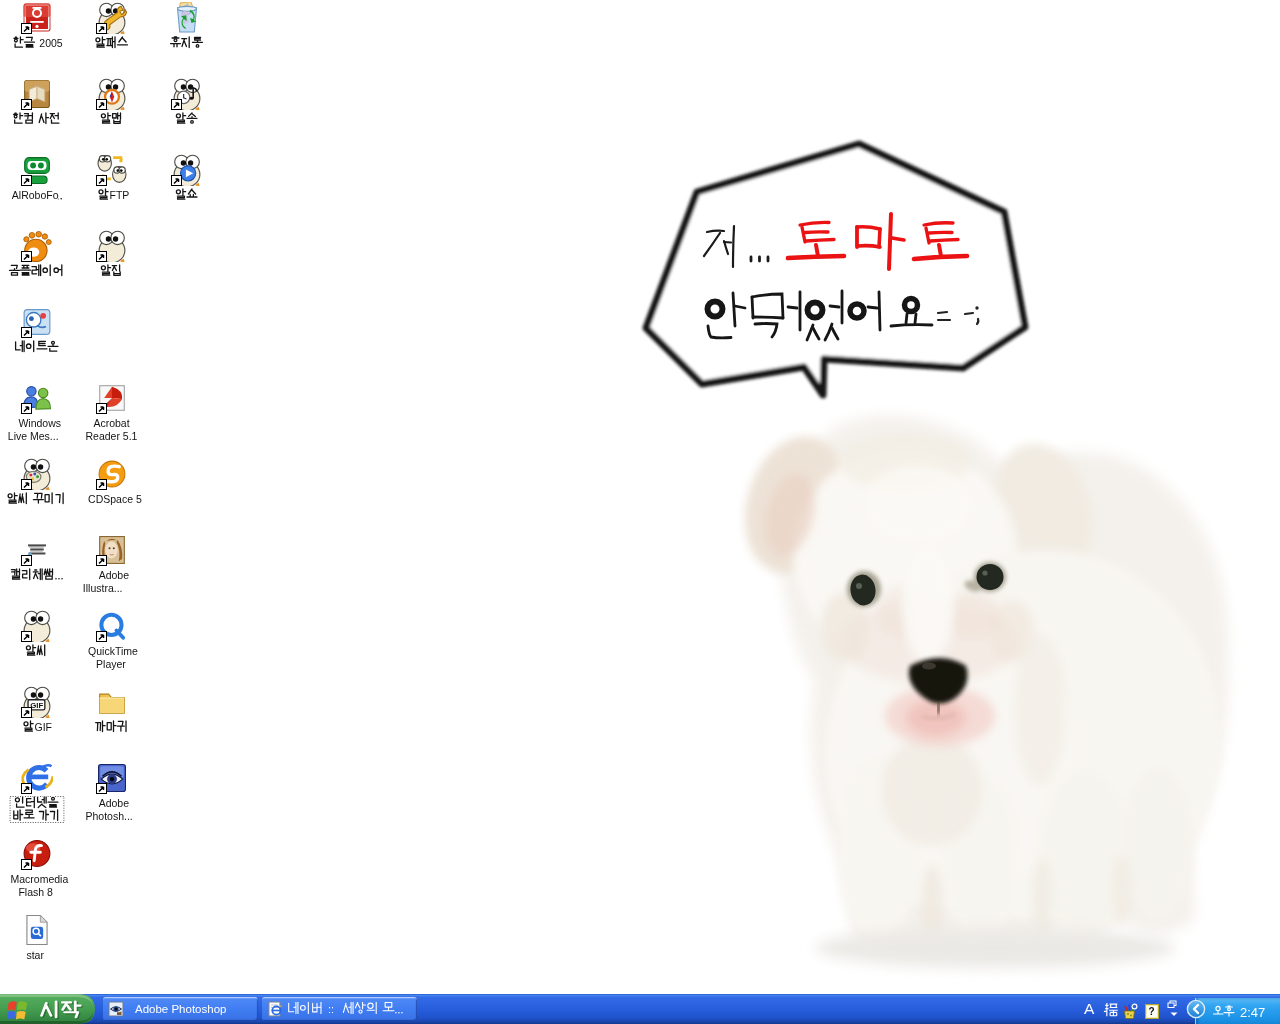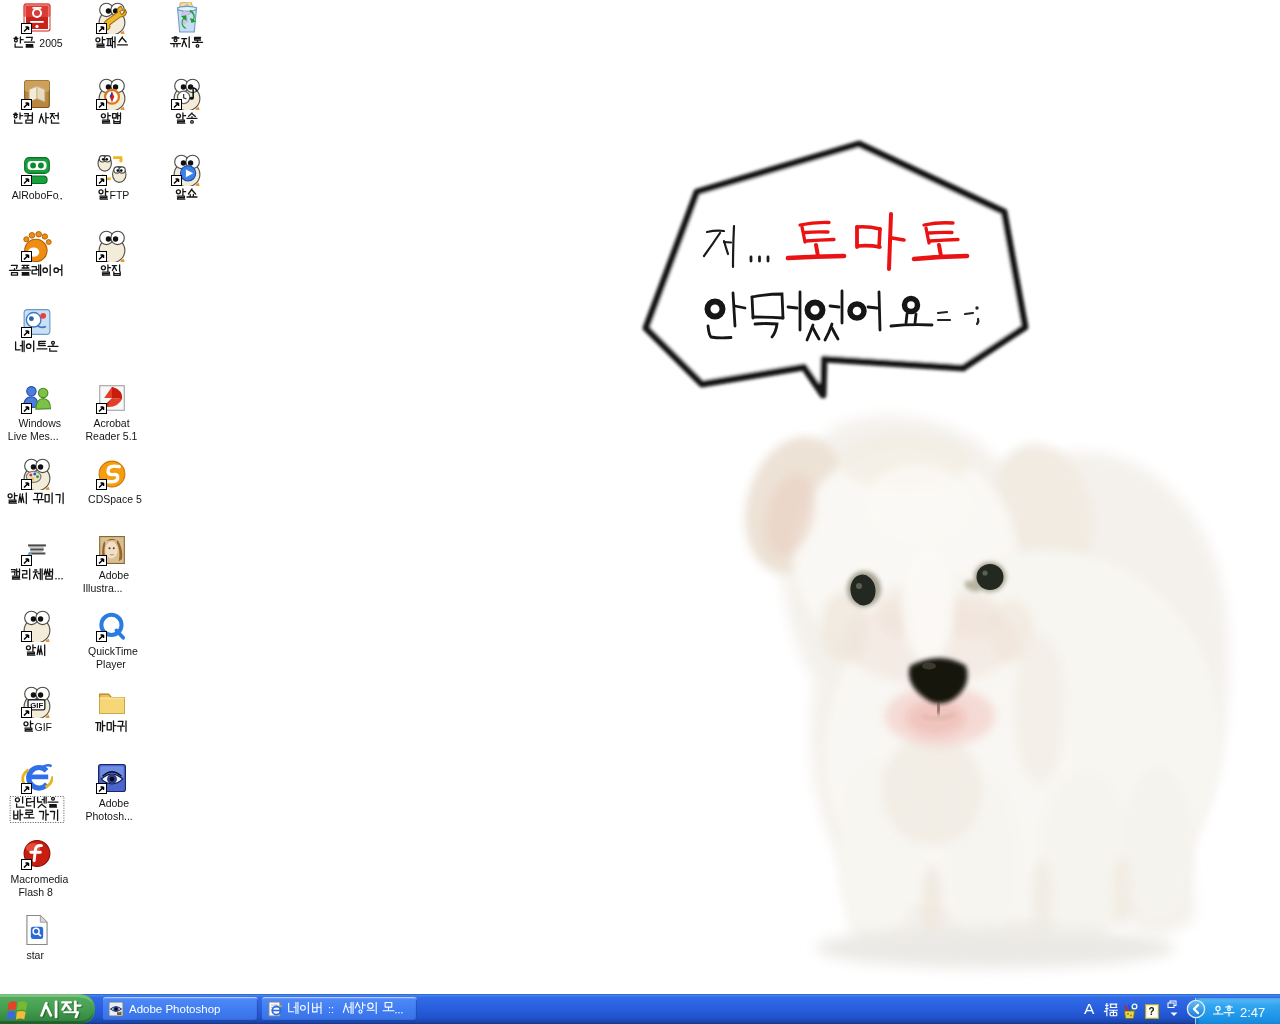--- a/index.html
+++ b/index.html
@@ -2,21 +2,21 @@
 <html><head><meta charset="utf-8"><style>
 *{margin:0;padding:0;box-sizing:border-box}
 html,body{width:1280px;height:1024px;overflow:hidden;background:#fff;font-family:"Liberation Sans",sans-serif}
 #desk{position:absolute;inset:0;width:1153px;height:1024px;background:#fff}
 #taskbar{position:absolute;left:0;top:994px;width:1280px;height:30px;
  background:linear-gradient(180deg,#2358c8 0%,#4585f0 4%,#326ae6 12%,#285edd 50%,#2053cc 78%,#1a46ac 93%,#12388c 100%)}
 #startbtn{position:absolute;left:0;top:0;width:96px;height:30px}
 .tbtn{position:absolute;top:3px;height:24px;border-radius:3px;display:flex;align-items:center;padding-left:5px;
  background:linear-gradient(180deg,#8db4f8 0%,#4e88f6 10%,#3f7cf2 55%,#3a73e6 90%,#3168d8 100%);
  box-shadow:inset 0 1px 0 rgba(255,255,255,.4), inset -1px -1px 1px rgba(10,30,110,.5);}
-.tbtxt{color:#fff;font-size:11.5px;margin-left:5px;white-space:nowrap}
+.tbtxt{color:#fff;font-size:11.5px;margin-left:11px;white-space:nowrap}
 #tray{position:absolute;left:1195px;top:4px;width:85px;height:30px;
  background:linear-gradient(180deg,#5cbcf6 0%,#32a5f2 25%,#1b92e6 70%,#0f7ccc 100%);
  border-left:1px solid #9fd2f8;box-shadow:inset 2px 0 3px rgba(0,40,120,.35)}
 #chev{position:absolute;left:1186px;top:5px}
 </style></head><body>
 <div id="desk">
 <svg width="1280" height="1024" viewBox="0 0 1280 1024" style="position:absolute;left:0;top:0">
 <defs>
 <filter id="soft" x="-40%" y="-40%" width="180%" height="180%">
           <feGaussianBlur stdDeviation="7"></feGaussianBlur>

